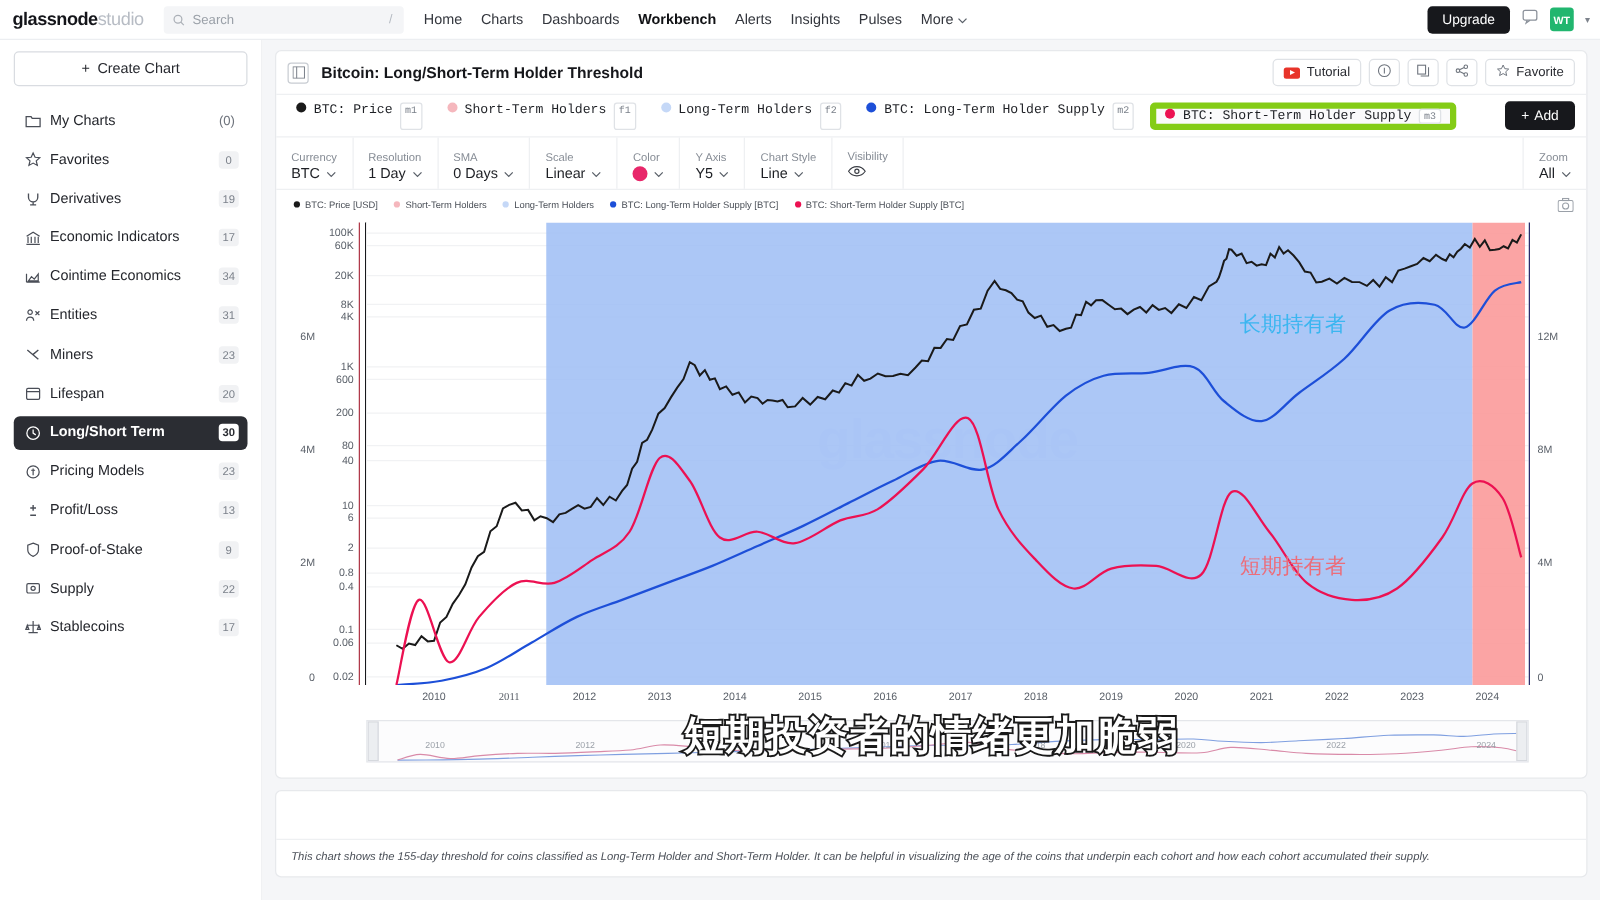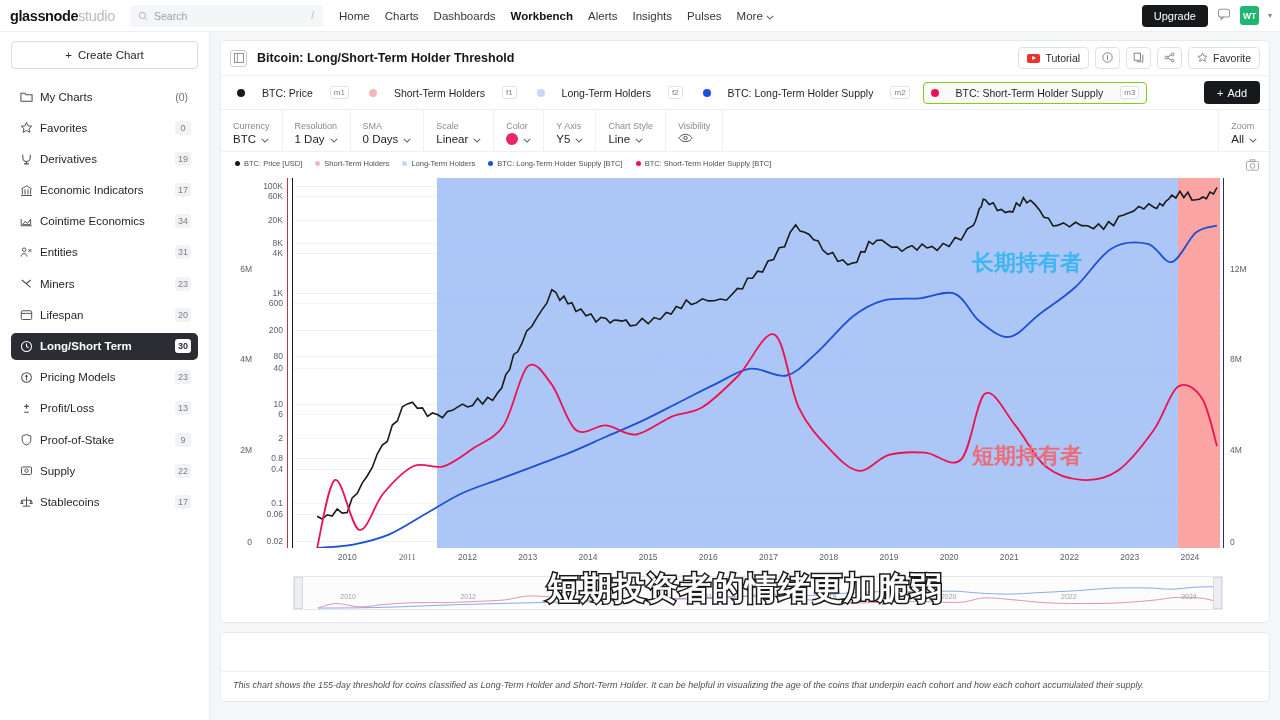--- a/index.html
+++ b/index.html
@@ -87,24 +87,24 @@
     height: 22px; border: 1px solid #dfe2e6; border-radius: 4px; background: #fff;
     font-size: 10.5px; color: #2a2c32; display: flex; align-items: center;
     gap: 5px; padding: 0 8px; cursor: pointer;
   }
   .hbtn.sq { width: 25px; padding: 0; justify-content: center; }
   .yt { width: 13px; height: 9px; background: #e8342a; border-radius: 2px; position: relative; }
   .yt::after { content:""; position:absolute; left:5px; top:2px; border-left:4px solid #fff; border-top:2.5px solid transparent; border-bottom:2.5px solid transparent;}
 
   .metric-bar { height: 34px; display: flex; align-items: center; padding: 0 9px; border-bottom: 1px solid #eef0f2; gap: 6px; }
   .chip {
-    height: 22px; display: flex; align-items: center; gap: 17px;
-    padding: 0 7px; border-radius: 4px; font-size: 10.5px; color: #1e2025; cursor: pointer;
-  }
-  .chip.sel { background: #fafafb; border: 1px solid #84cc16; }
+    height: 22px; display: flex; gap: 6px;
+    padding: 0 7px; border-radius: 4px; font-size: 10.5px; color: #1e2025; cursor: pointer; font-family: Liberation Mono, monospace;
+  }
+  .chip.sel { background: #fafafb; border: 5px solid #84cc16; }
   .dot { width: 8px; height: 8px; border-radius: 50%; flex: none; }
   .kbd { border: 1px solid #dfe2e6; border-radius: 2.5px; font-size: 8px; color: #7a808a; padding: 1px 3px; background:#fff;}
   .addbtn {
     margin-left: auto; background: #17181c; color: #fff; border: none; border-radius: 4px;
     height: 23px; font-size: 11px; padding: 0 13px; cursor: pointer; display:flex; align-items:center; gap:4px;
   }
 
   .ctrl-bar { height: 42px; display: flex; align-items: stretch; border-bottom: 1px solid #eef0f2; }
   .ctrl {
     padding: 4px 12px 0 12px; border-right: 1px solid #eef0f2;
@@ -133,21 +133,21 @@
   .vline { position: absolute; top: 4px; height: 370px; width: 1px; }
 
   .plotarea { position: absolute; left: 72px; right: 46px; top: 4px; height: 370px; overflow: hidden; background: #fff; }
   .plotarea .hgrid { position:absolute; left:0; right:0; height:1px; background:#f1f2f4; }
   .wm {
     position: absolute; left: 50%; top: 47%; transform: translate(-50%,-50%);
     font-size: 44px; font-weight: 700; color: #eef1fa; letter-spacing: -1px; user-select: none;
   }
   .zone-blue { position: absolute; top: 0; bottom: 0; background: #9dbdf5; opacity: .85; }
   .zone-red { position: absolute; top: 0; bottom: 0; background: #fb9a9a; opacity: .9; }
-  .anno { position: absolute; font-size: 22px; font-weight: 700; white-space: nowrap; }
+  .anno { position: absolute; font-size: 17px; font-weight: 400; white-space: nowrap; margin-left: 20px; }
   .anno.lth { color: #3bb6f0; }
   .anno.sth { color: #ec6d7a; }
 
   .xaxis { position: absolute; left: 72px; right: 46px; top: 378px; height: 16px; }
   .xaxis span { position: absolute; font-size: 8.5px; color: #5a6069; transform: translateX(-50%); }
 
   
   .rangesel {
     position: absolute; left: 72px; right: 46px; bottom: 12px; height: 34px;
     border: 1px solid #e4e6ea; background: #fcfcfd; overflow: hidden;

